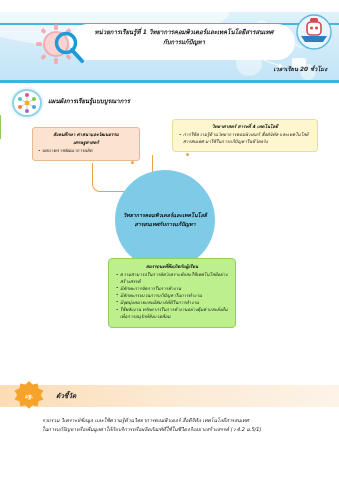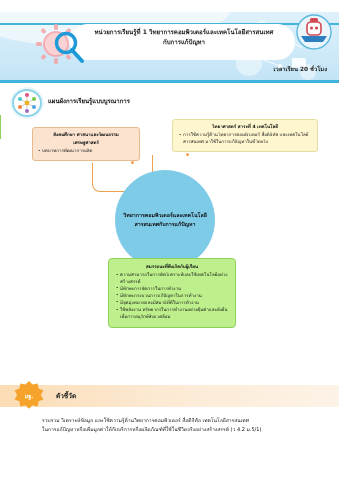--- a/index.html
+++ b/index.html
@@ -2,21 +2,21 @@
 <html lang="th"><head>
 <meta charset="utf-8">
 <style>
   html,body{margin:0;padding:0;}
   body{
     width:339px;height:480px;
     background:#ffffff;
     font-family:"DejaVu Sans","Liberation Sans",sans-serif;
     overflow:hidden;position:relative;
   }
-  .page{position:relative;width:339px;height:476px;overflow:hidden;}
+  .page{position:relative;width:339px;height:476px;overflow:hidden;font-style:italic;}
 
   
   .header-band{
     position:absolute;left:0;top:12px;width:339px;height:68px;
     background:linear-gradient(180deg,#dff1fb 0%,#cfeaf8 55%,#c3e4f6 100%);
     overflow:hidden;
   }
   .band-top-line{
     position:absolute;left:0;top:11px;width:339px;height:2px;background:#46b5dd;
   }

